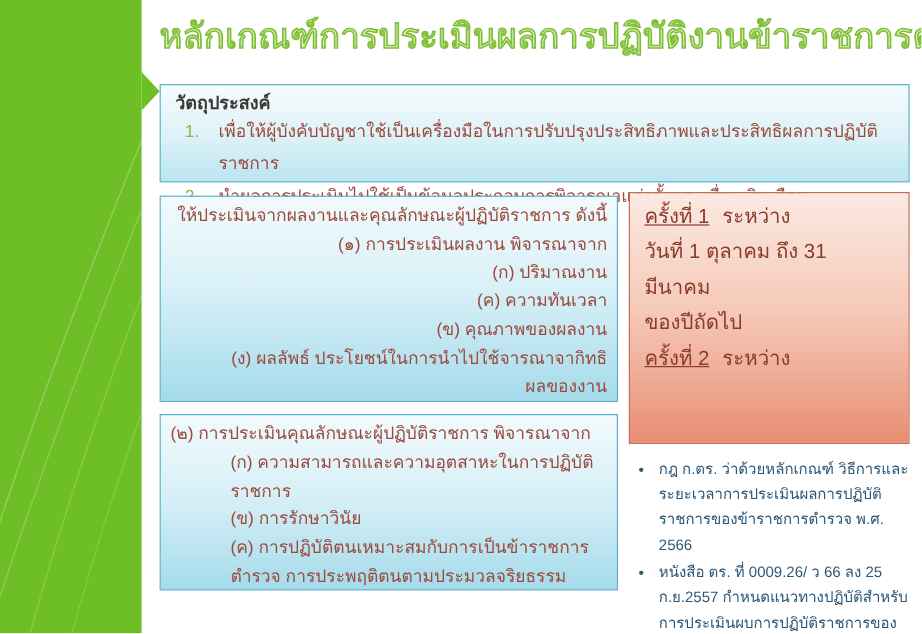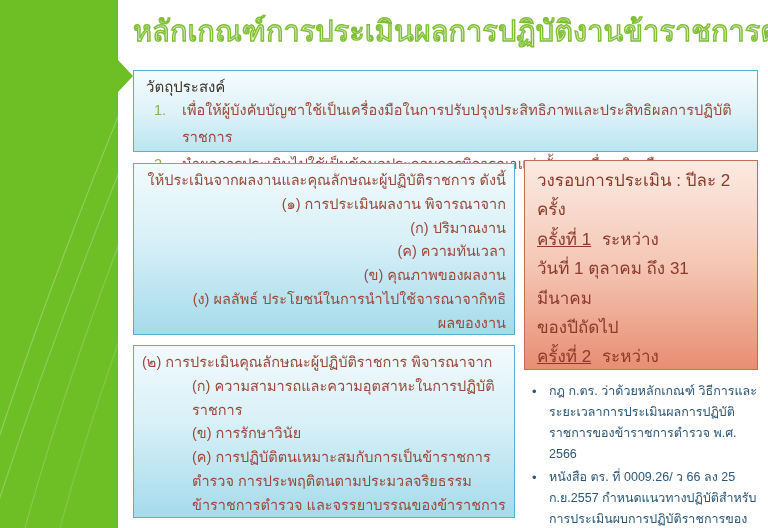--- a/index.html
+++ b/index.html
@@ -24,26 +24,26 @@
   
   .bluebox{
     position:absolute;box-sizing:border-box;
     border:1.5px solid #58B0CB;
     background:linear-gradient(180deg,#F2FAFD 0%,#D8F0F7 45%,#A5DBEB 100%);
   }
   .objectives{
     left:133px;top:70px;width:625px;height:82px;padding:6px 12px 4px 12px;
     background:linear-gradient(180deg,#F6FCFE 0%,#DCF1F8 55%,#BBE5F0 100%);
   }
-  .obj-header{font-size:15px;font-weight:normal;color:#3E3832;line-height:20px;}
+  .obj-header{font-size:15px;font-weight:bold;color:#3E3832;line-height:20px;}
   .obj-item{display:flex;font-size:14.5px;line-height:27px;color:#9B4A3B;}
   .obj-num{width:28px;padding-left:8px;color:#8FB04E;flex:none;}
   .obj-text{flex:1;}
   .crit1{left:133px;top:163px;width:382px;height:172px;padding:5px 8px;overflow:hidden;text-align:right;}
-  .crit2{left:133px;top:345px;width:382px;height:173px;padding:5px 8px;overflow:hidden;}
+  .crit2{left:133px;top:345px;width:382px;height:147px;padding:5px 8px;overflow:hidden;}
   .crit-line{font-size:14.5px;line-height:23.8px;color:#9B4A3B;}
   .crit-line.indent{padding-left:50px;}
   
   .cycle{
     position:absolute;box-sizing:border-box;left:524px;top:160px;width:234px;height:210px;
     border:1.5px solid #C06E55;padding:5px 12px;overflow:hidden;
     background:linear-gradient(180deg,#FBEAE2 0%,#F5C8B7 48%,#E88E73 100%);
   }
   .cycle-line{font-size:17px;line-height:29.4px;color:#8C3A2B;}
   .cycle-em{font-weight:normal;text-decoration:underline;}
@@ -95,21 +95,20 @@
 
   <div class="bluebox crit2">
     <div class="crit-line">(๒) การประเมินคุณลักษณะผู้ปฏิบัติราชการ พิจารณาจาก</div>
     <div class="crit-line indent">(ก) ความสามารถและความอุตสาหะในการปฏิบัติราชการ</div>
     <div class="crit-line indent">(ข) การรักษาวินัย</div>
     <div class="crit-line indent">(ค) การปฏิบัติตนเหมาะสมกับการเป็นข้าราชการตำรวจ การประพฤติตนตามประมวลจริยธรรมข้าราชการตำรวจ และจรรยาบรรณของข้าราชการตำรวจ</div>
 
   </div>
 
   <div class="cycle">
-    <div class="cycle-line">วงรอบการประเมิน : ปีละ 2 ครั้ง</div>
     <div class="cycle-line">
       <span class="cycle-em">ครั้งที่ 1</span>
       <span class="cycle-rest">ระหว่าง</span>
     </div>
     <div class="cycle-line">วันที่ 1 ตุลาคม ถึง 31 มีนาคม</div>
     <div class="cycle-line">ของปีถัดไป</div>
     <div class="cycle-line">
       <span class="cycle-em">ครั้งที่ 2</span>
       <span class="cycle-rest">ระหว่าง</span>
     </div>

